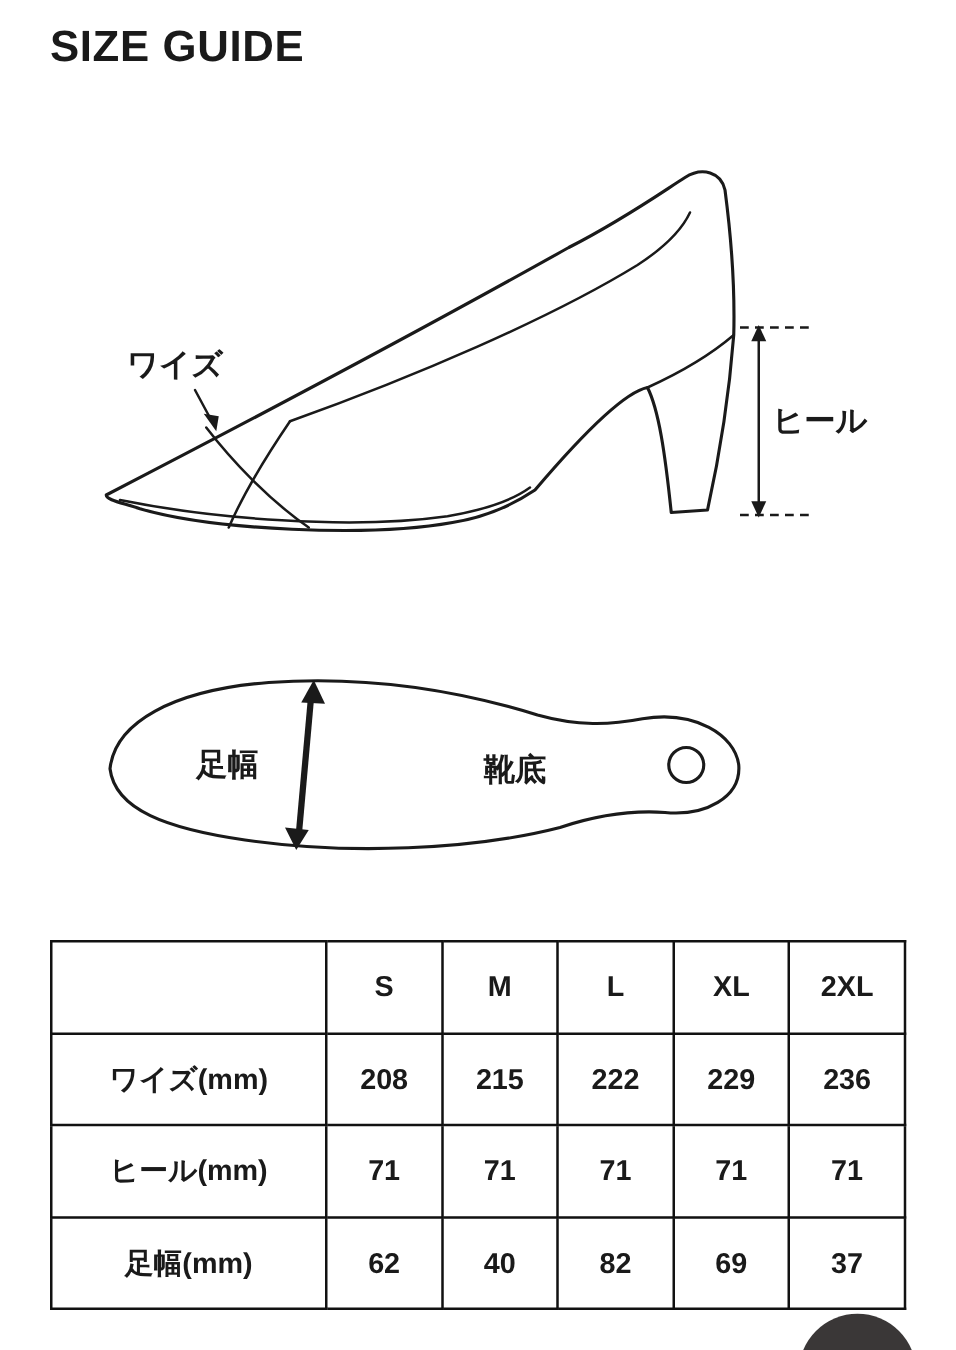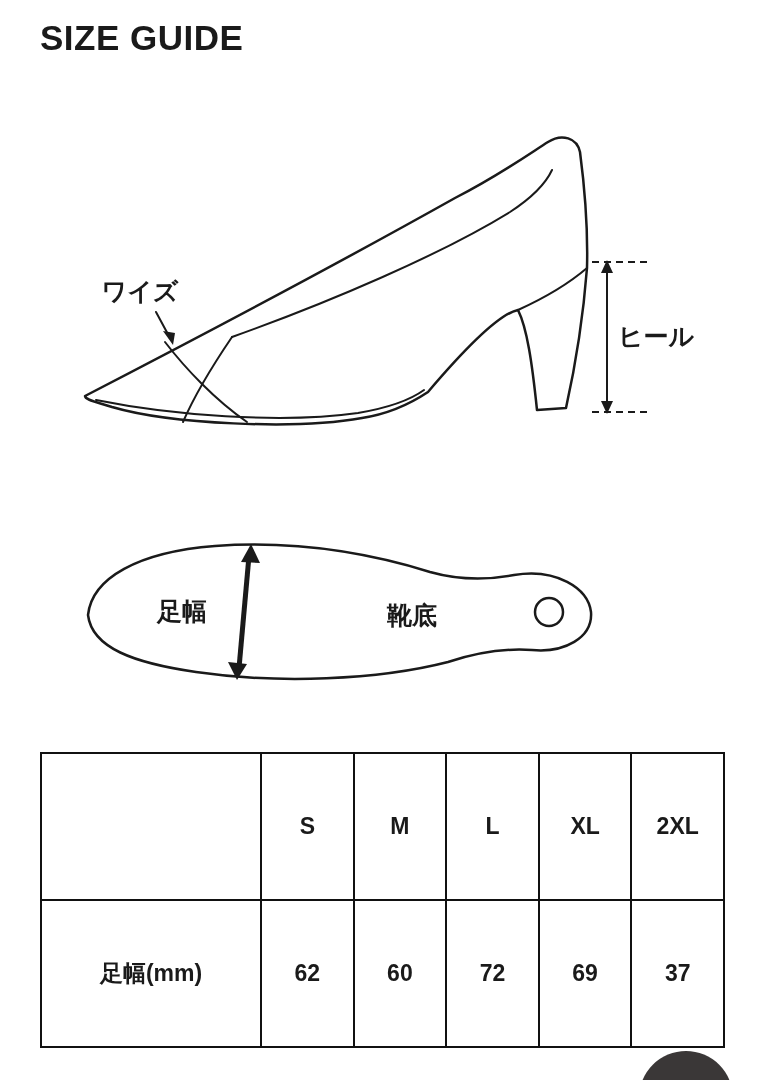--- a/index.html
+++ b/index.html
@@ -165,24 +165,40 @@
     <tbody>
         <tr>
       <th class="label-col"></th>
       <th>S</th>
       <th>M</th>
       <th>L</th>
       <th>XL</th>
       <th>2XL</th>
     </tr>
     <tr>
+      <th>ワイズ(mm)</th>
+      <td>208</td>
+      <td>215</td>
+      <td>222</td>
+      <td>229</td>
+      <td>236</td>
+    </tr>
+    <tr>
+      <th>ヒール(mm)</th>
+      <td>71</td>
+      <td>71</td>
+      <td>71</td>
+      <td>71</td>
+      <td>71</td>
+    </tr>
+    <tr>
       <th>足幅(mm)</th>
       <td>62</td>
-      <td>60</td>
-      <td>72</td>
+      <td>40</td>
+      <td>82</td>
       <td>69</td>
       <td>37</td>
     </tr>
   </tbody>
     </table>
 
   <button class="fab"></button>
 
 </div>
 

